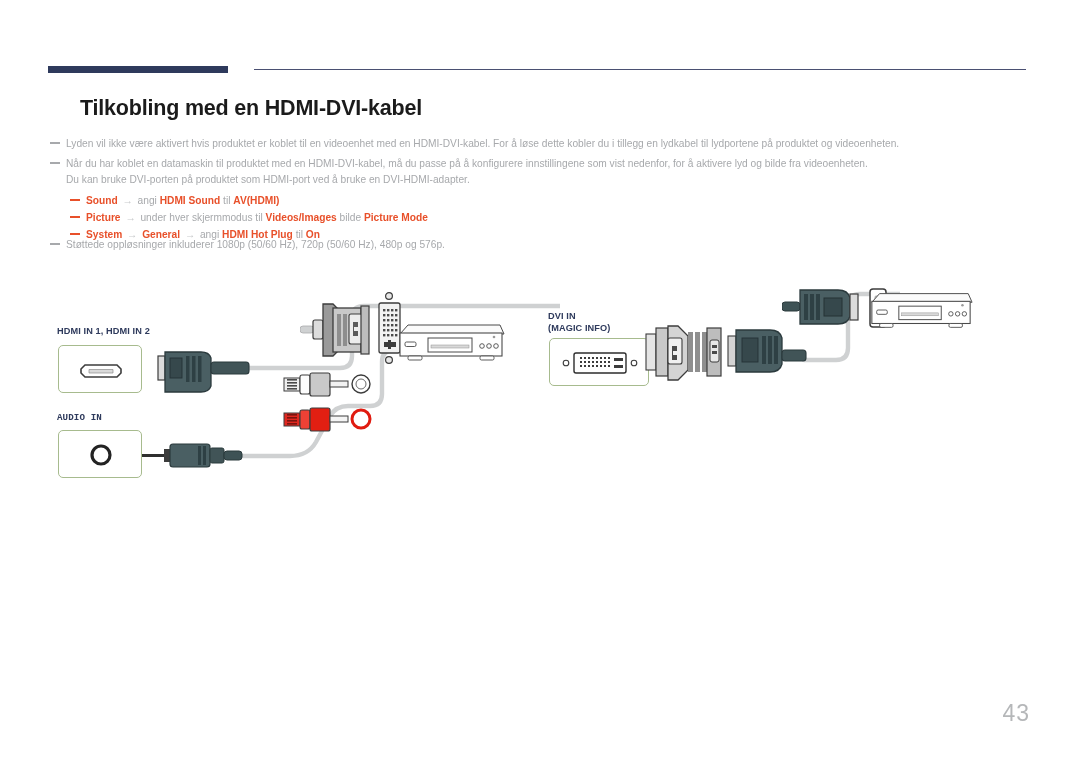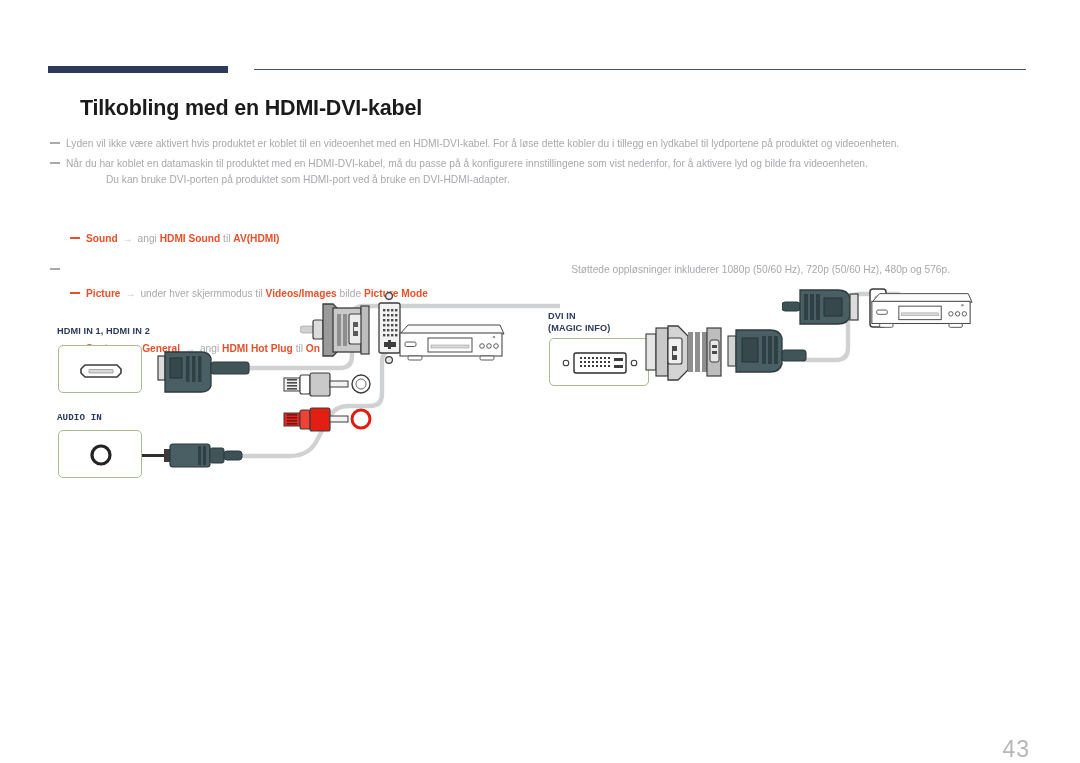--- a/index.html
+++ b/index.html
@@ -67,57 +67,54 @@
     position: absolute;
     left: 0;
     top: 6px;
     width: 10px;
     height: 2px;
     background: #a7a9ac;
   }
   .note .cont {
     display: block;
     white-space: nowrap;
-    margin-left: 40px;
   }
 
   
   #subnotes {
     position: absolute;
     left: 70px;
     top: 192px;
     width: 800px;
   }
   .subnote {
     position: relative;
     padding-left: 16px;
     font-size: 10.2px;
     line-height: 17px;
     color: #a7a9ac;
     white-space: nowrap;
-    margin-top: 38px;
   }
   .subnote .dash {
     position: absolute;
     left: 0;
     top: 7px;
     width: 10px;
     height: 2px;
     background: #e8502a;
   }
   .kw { color: #e8502a; font-weight: bold; }
   .arr { color: #c9cbcd; padding: 0 2px; }
   .plain { color: #a7a9ac; }
 
   #lastnote {
     position: absolute;
     left: 50px;
-    top: 262px;
+    top: 237px;
     width: 900px;
-    text-align: right;
   }
 
   
   #diagram {
     position: absolute;
     left: 0;
     top: 270px;
     width: 1080px;
     height: 230px;
   }
@@ -141,21 +138,20 @@
   .port-label.two-line { line-height: 12px; }
 
   
   #page-number {
     position: absolute;
     right: 50px;
     top: 700px;
     font-size: 23px;
     color: #b5b7b9;
     letter-spacing: 1px;
-    margin-top: 36px;
   }
 
   svg { display: block; }
 </style>
 </head>
 <body>
 
 <div id="header-rule-block"></div>
 <div id="header-rule-line"></div>
 

